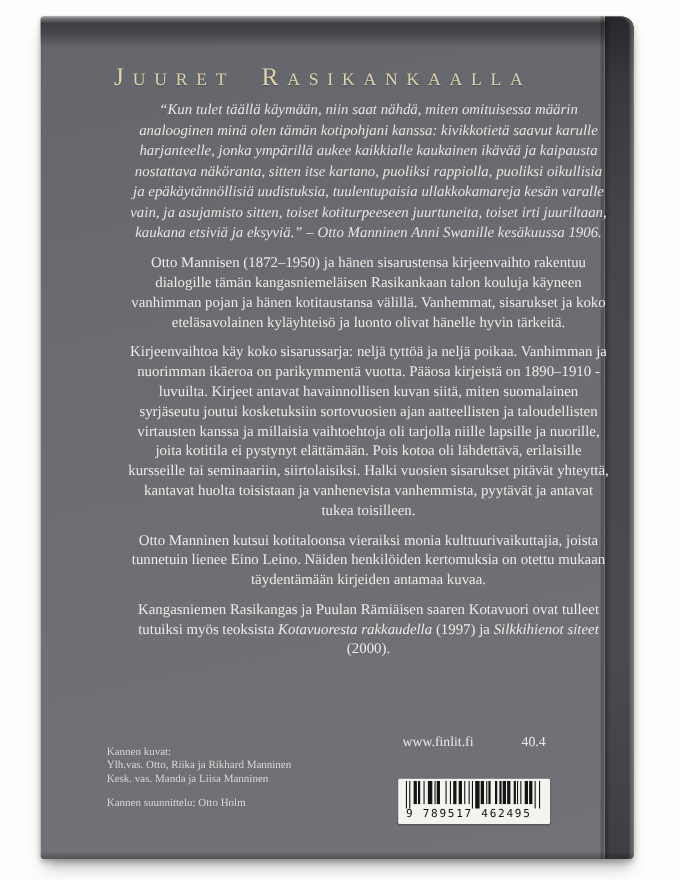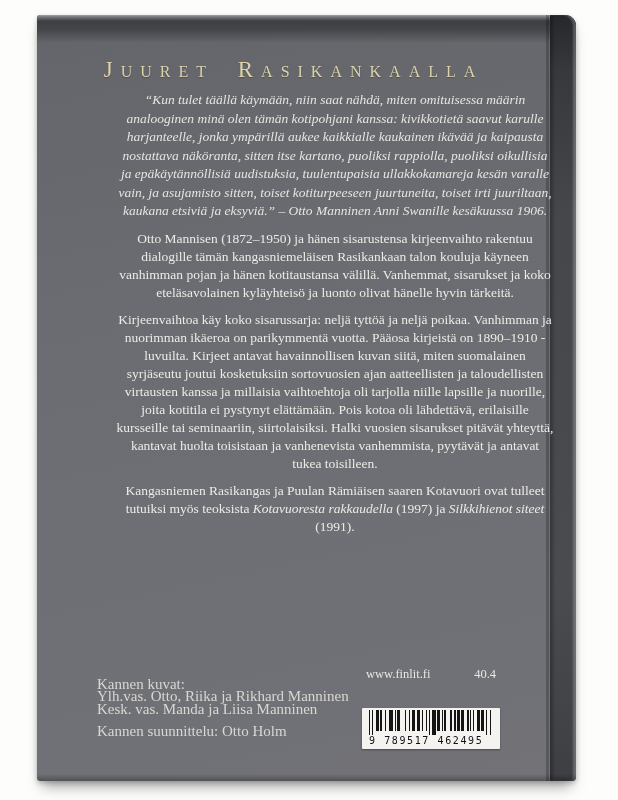--- a/index.html
+++ b/index.html
@@ -62,21 +62,21 @@
     font-size:13.5px;line-height:18.5px;
   }
   .booktitle{font-style:italic;}
   .finlit-row{
     position:absolute;left:329px;top:652px;width:130px;
     display:flex;justify-content:space-between;
     font-size:12.5px;color:#e9e7e2;
   }
   .credits{
     position:absolute;left:60px;top:663px;
-    font-size:15px;line-height:12.3px;color:#d9d7d2;
+    font-size:10px;line-height:12.3px;color:#d9d7d2;
   }
   .credits .designer{margin-top:10px;}
 
   
   .isbn-label{
     position:absolute;left:327px;top:671px;width:134px;height:19px;
     background:#f3f2ef;border-radius:1px;
     display:flex;align-items:center;justify-content:center;
     font-family:"Liberation Sans","DejaVu Sans",sans-serif;
     font-size:11.5px;letter-spacing:1.2px;color:#1c1c1c;
@@ -110,21 +110,22 @@
     <div class="edge-top"></div>
     <div class="edge-right"></div>
     <div class="edge-bottom"></div>
 
     <div class="cover-title">Juuret Rasikankaalla</div>
 
     <div class="text-col">
       <p class="quote">“Kun tulet täällä käymään, niin saat nähdä, miten omituisessa määrin analooginen minä olen tämän kotipohjani kanssa: kivikkotietä saavut karulle harjanteelle, jonka ympärillä aukee kaikkialle kaukainen ikävää ja kaipausta nostattava näköranta, sitten itse kartano, puoliksi rappiolla, puoliksi oikullisia ja epäkäytännöllisiä uudistuksia, tuulentupaisia ullakkokamareja kesän varalle vain, ja asujamisto sitten, toiset kotiturpeeseen juurtuneita, toiset irti juuriltaan, kaukana etsiviä ja eksyviä.” – Otto Manninen Anni Swanille kesäkuussa 1906.</p>
       <p>Otto Mannisen (1872–1950) ja hänen sisarustensa kirjeenvaihto rakentuu dialogille tämän kangasniemeläisen Rasikankaan talon kouluja käyneen vanhimman pojan ja hänen kotitaustansa välillä. Vanhemmat, sisarukset ja koko eteläsavolainen kyläyhteisö ja luonto olivat hänelle hyvin tärkeitä.</p>
       <p>Kirjeenvaihtoa käy koko sisarussarja: neljä tyttöä ja neljä poikaa. Vanhimman ja nuorimman ikäeroa on parikymmentä vuotta. Pääosa kirjeistä on 1890–1910 -luvuilta. Kirjeet antavat havainnollisen kuvan siitä, miten suomalainen syrjäseutu joutui kosketuksiin sortovuosien ajan aatteellisten ja taloudellisten virtausten kanssa ja millaisia vaihtoehtoja oli tarjolla niille lapsille ja nuorille, joita kotitila ei pystynyt elättämään. Pois kotoa oli lähdettävä, erilaisille kursseille tai seminaariin, siirtolaisiksi. Halki vuosien sisarukset pitävät yhteyttä, kantavat huolta toisistaan ja vanhenevista vanhemmista, pyytävät ja antavat tukea toisilleen.</p>
-      <p><span>Kangasniemen Rasikangas ja Puulan Rämiäisen saaren Kotavuori ovat tulleet tutuiksi myös teoksista </span><span class="booktitle">Kotavuoresta rakkaudella</span><span> (1997) ja </span><span class="booktitle">Silkkihienot siteet</span><span> (1991).</span></p>
+      <p>Otto Manninen kutsui kotitaloonsa vieraiksi monia kulttuurivaikuttajia, joista tunnetuin lienee Eino Leino. Näiden henkilöiden kertomuksia on otettu mukaan täydentämään kirjeiden antamaa kuvaa.</p>
+      <p><span>Kangasniemen Rasikangas ja Puulan Rämiäisen saaren Kotavuori ovat tulleet tutuiksi myös teoksista </span><span class="booktitle">Kotavuoresta rakkaudella</span><span> (1997) ja </span><span class="booktitle">Silkkihienot siteet</span><span> (2000).</span></p>
     </div>
 
     <div class="finlit-row">
       <span>www.finlit.fi</span>
       <span>40.4</span>
     </div>
 
     <div class="credits">
       <div>Kannen kuvat:</div>
       <div>Ylh.vas. Otto, Riika ja Rikhard Manninen</div>

